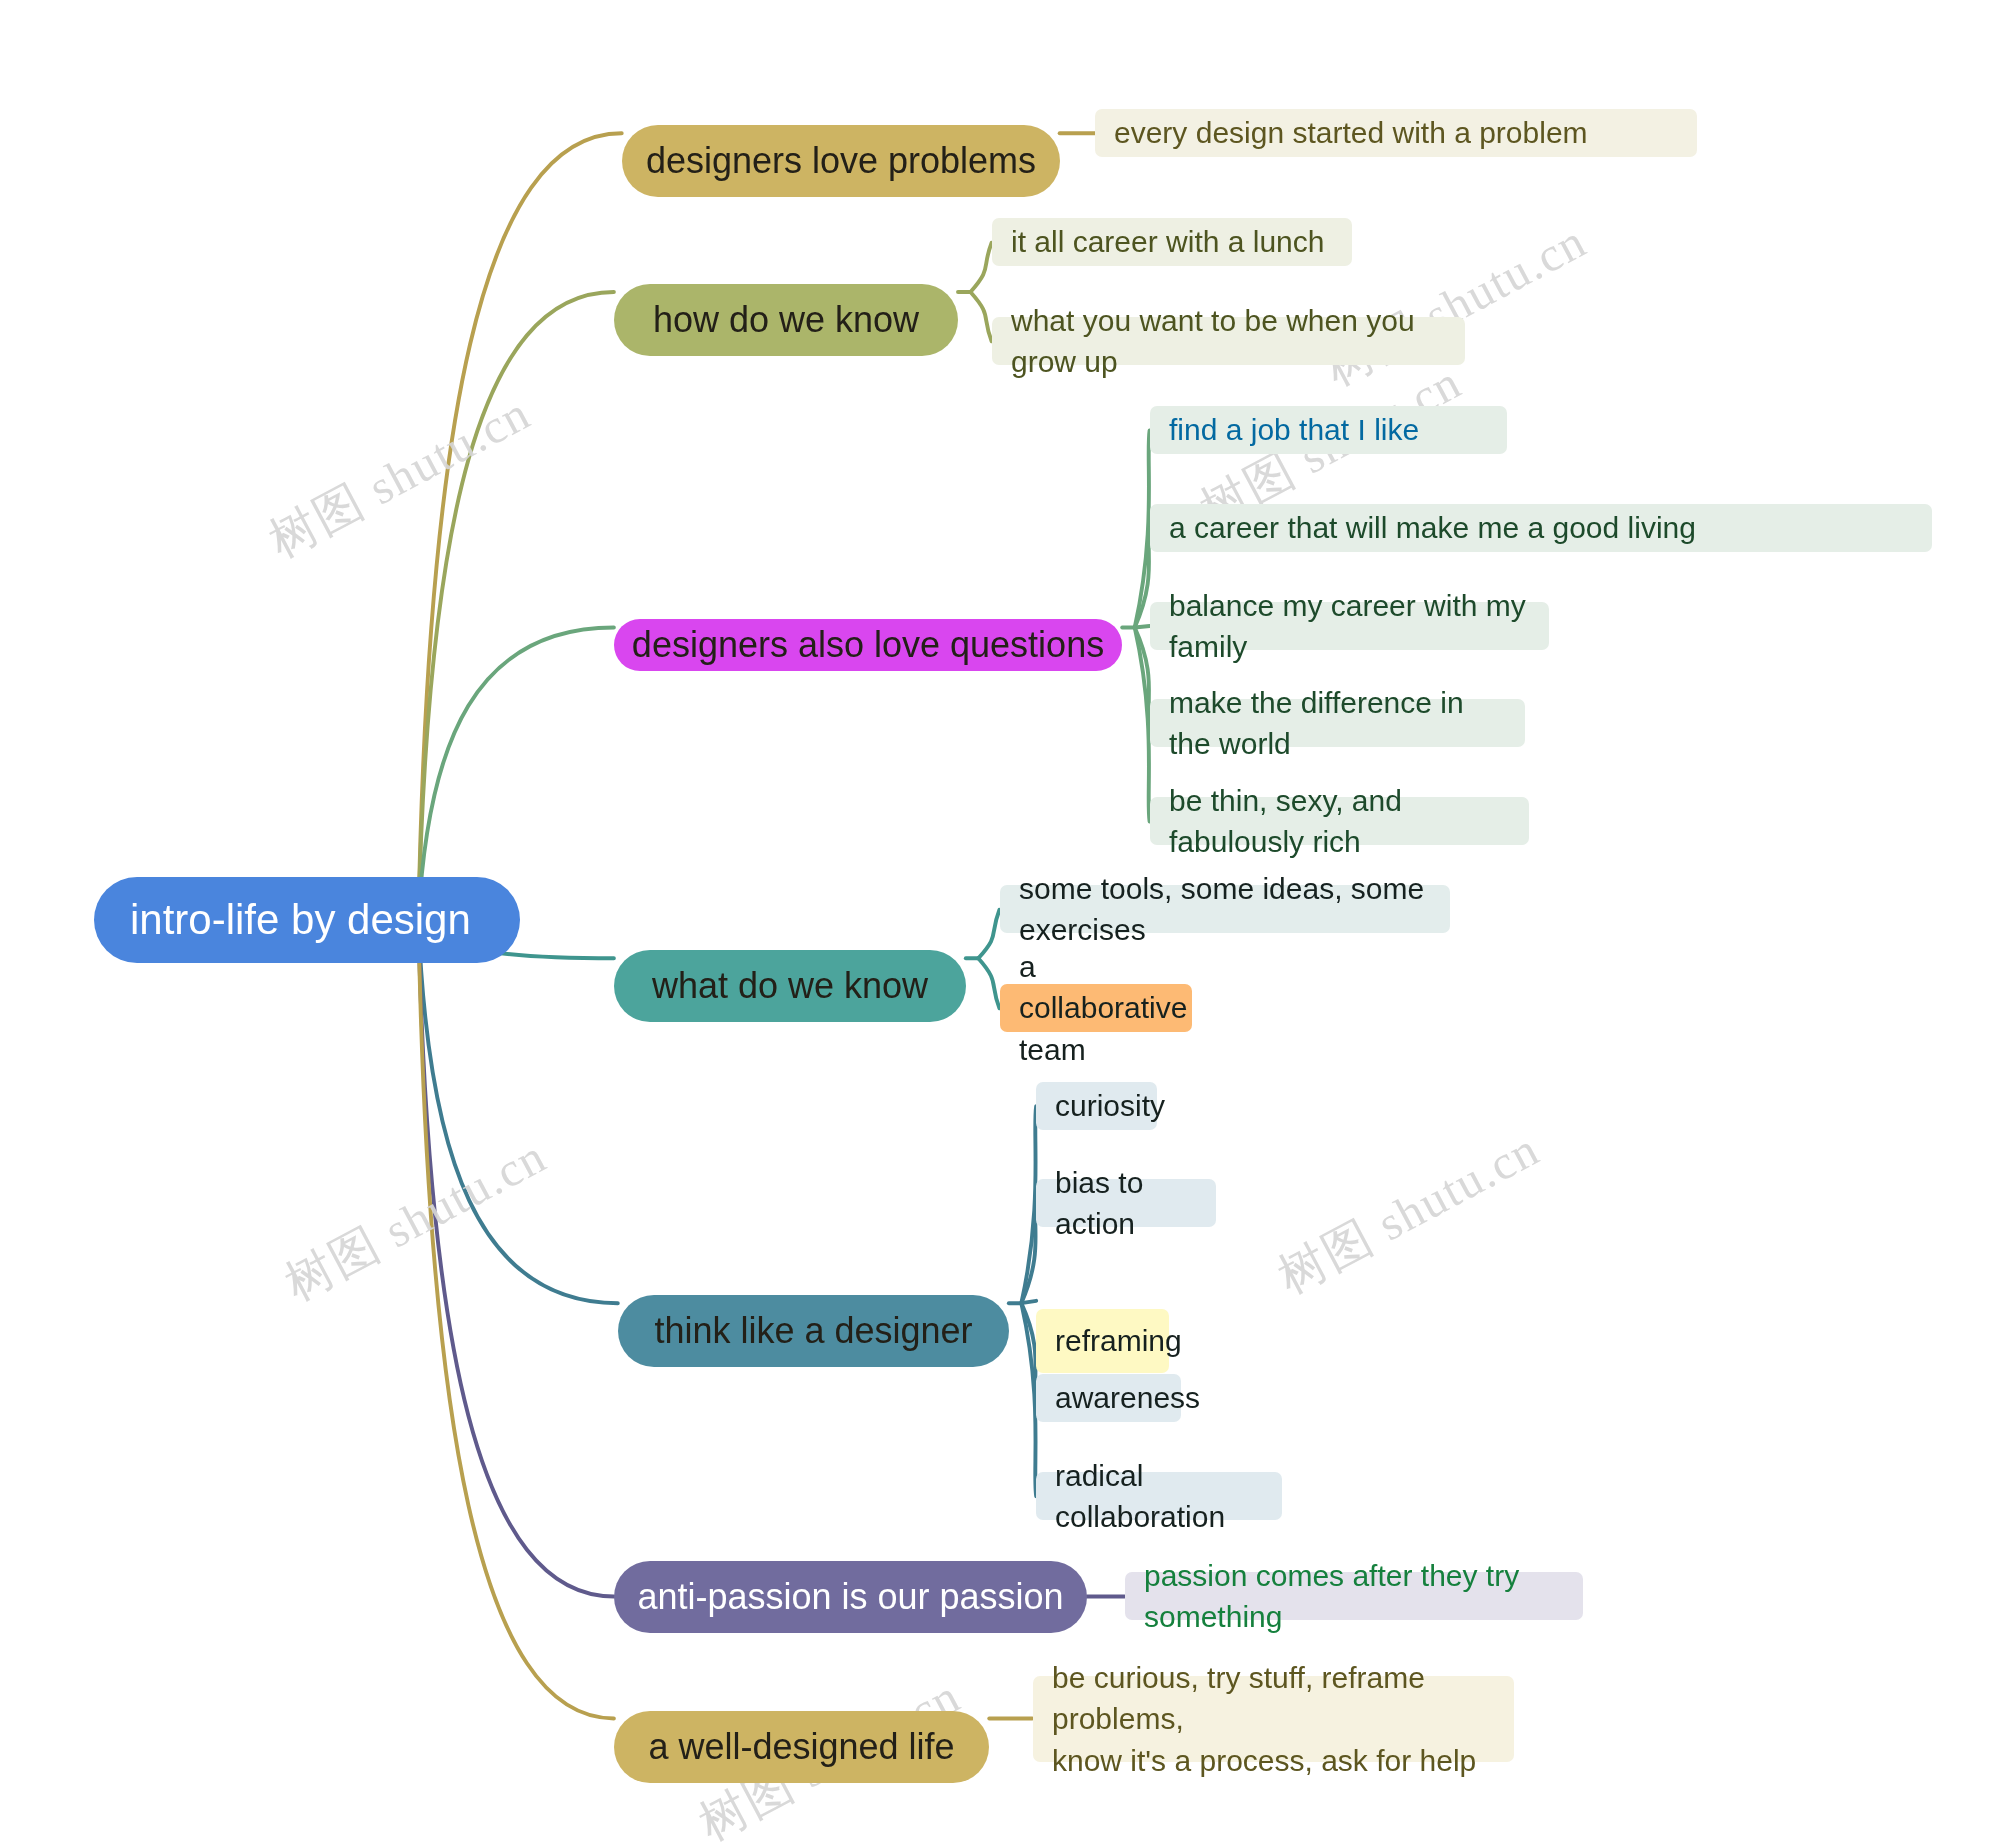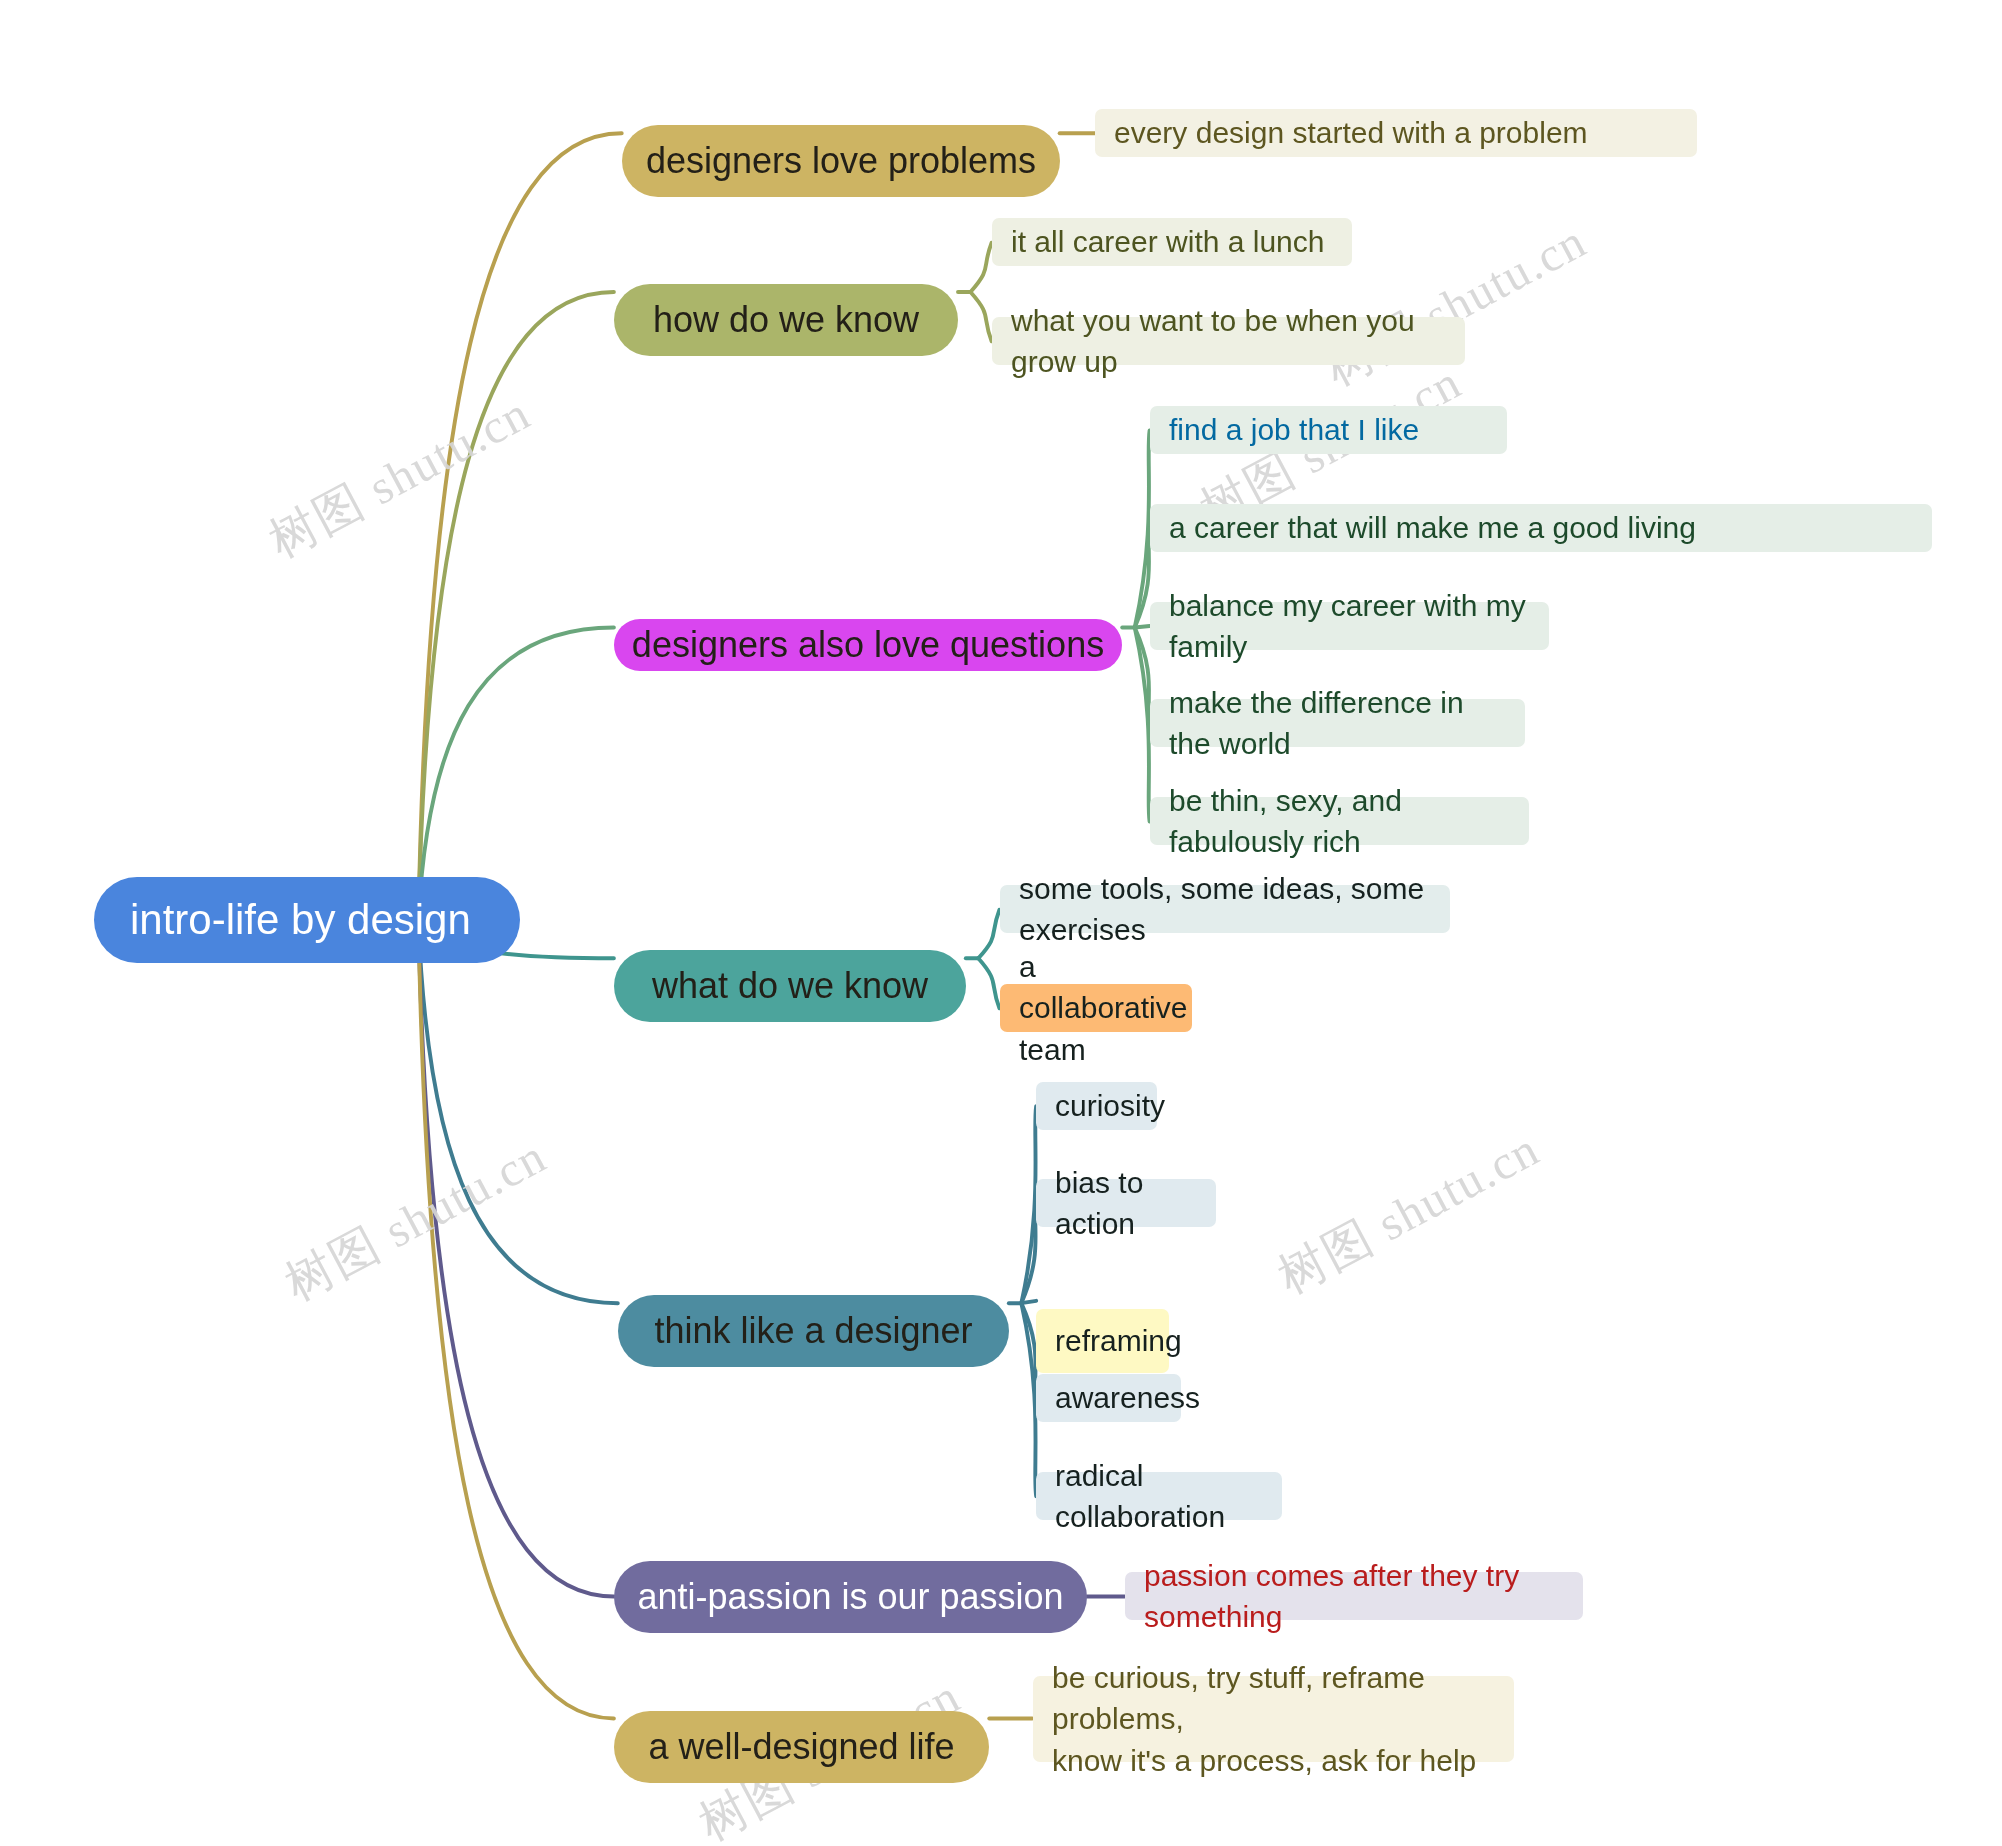--- a/index.html
+++ b/index.html
@@ -140,21 +140,21 @@
       <div class="node branch dark-text" style="left: 614px; top: 922px; width: 352px; height: 72px; background: rgb(76, 164, 156); color: rgb(35, 32, 24);">what do we know</div>
       <div class="node leaf" style="left: 1000px; top: 885px; width: 450px; height: 48px; background: rgb(227, 237, 236); color: rgb(22, 33, 31);">some tools, some ideas, some exercises</div>
       <div class="node leaf" style="left: 1000px; top: 984px; width: 192px; height: 48px; background: #fdba74; color: rgb(22, 33, 31);">a collaborative team</div>
       <div class="node branch dark-text" style="left: 618px; top: 1267px; width: 391px; height: 72px; background: rgb(77, 140, 160); color: rgb(35, 32, 24);">think like a designer</div>
       <div class="node leaf" style="left: 1036px; top: 1082px; width: 121px; height: 48px; background: rgb(224, 234, 239); color: rgb(22, 33, 31);">curiosity</div>
       <div class="node leaf" style="left: 1036px; top: 1179px; width: 180px; height: 48px; background: rgb(224, 234, 239); color: rgb(22, 33, 31);">bias to action</div>
       <div class="node leaf" style="left: 1036px; top: 1277px; width: 133px; height: 64px; background: #fef9c3; color: rgb(22, 33, 31); margin-top: 32px;">reframing</div>
       <div class="node leaf" style="left: 1036px; top: 1374px; width: 145px; height: 48px; background: rgb(224, 234, 239); color: rgb(22, 33, 31);">awareness</div>
       <div class="node leaf" style="left: 1036px; top: 1472px; width: 246px; height: 48px; background: rgb(224, 234, 239); color: rgb(22, 33, 31);">radical collaboration</div>
       <div class="node branch light-text" style="left: 614px; top: 1561px; width: 473px; height: 72px; background: rgb(113, 108, 158); color: rgb(255, 255, 255); text-align: right;">anti-passion is our passion</div>
-      <div class="node leaf" style="left: 1125px; top: 1572px; width: 458px; height: 48px; background: rgb(228, 226, 236); color: #b91c1c;">passion comes after they try something</div>
+      <div class="node leaf" style="left: 1125px; top: 1572px; width: 458px; height: 48px; background: rgb(228, 226, 236); color: #15803d;">passion comes after they try something</div>
       <div class="node branch dark-text" style="left: 614px; top: 1683px; width: 375px; height: 72px; background: rgb(205, 180, 99); color: rgb(35, 32, 24);">a well-designed life</div>
       <div class="node leaf multiline" style="left: 1033px; top: 1676px; width: 481px; height: 86px; background: rgb(246, 242, 224); color: rgb(93, 86, 32);">be curious, try stuff, reframe problems,
 know it's a process, ask for help</div>
       <div class="node root" style="left: 94px; top: 877px; width: 426px; height: 86px; background: rgb(74, 133, 221); color: rgb(255, 255, 255);">intro-life by design</div>
     </div>
 
 </div>
 
 
 </body></html>

